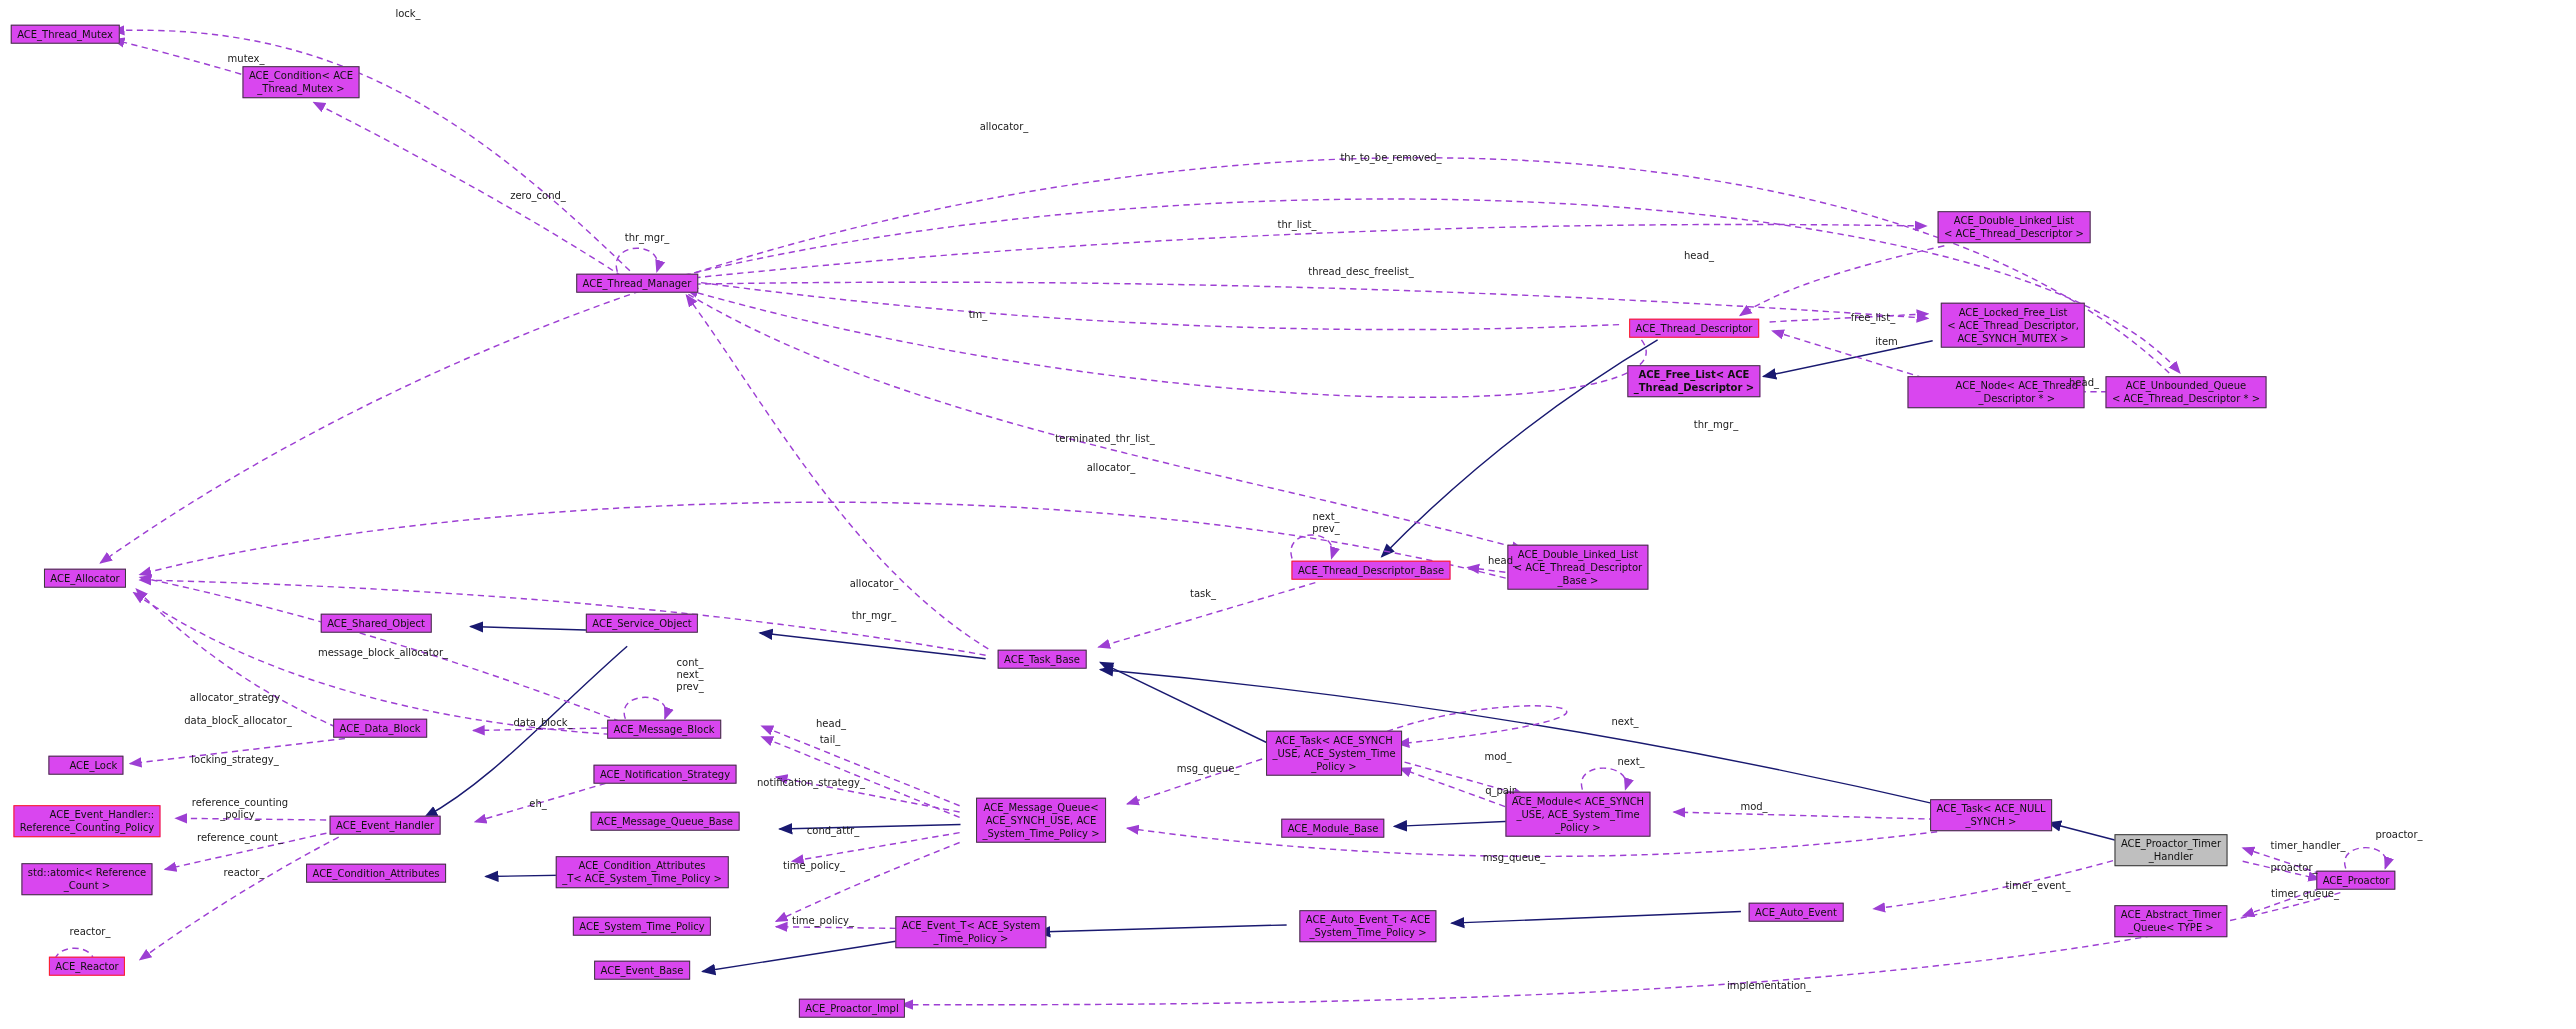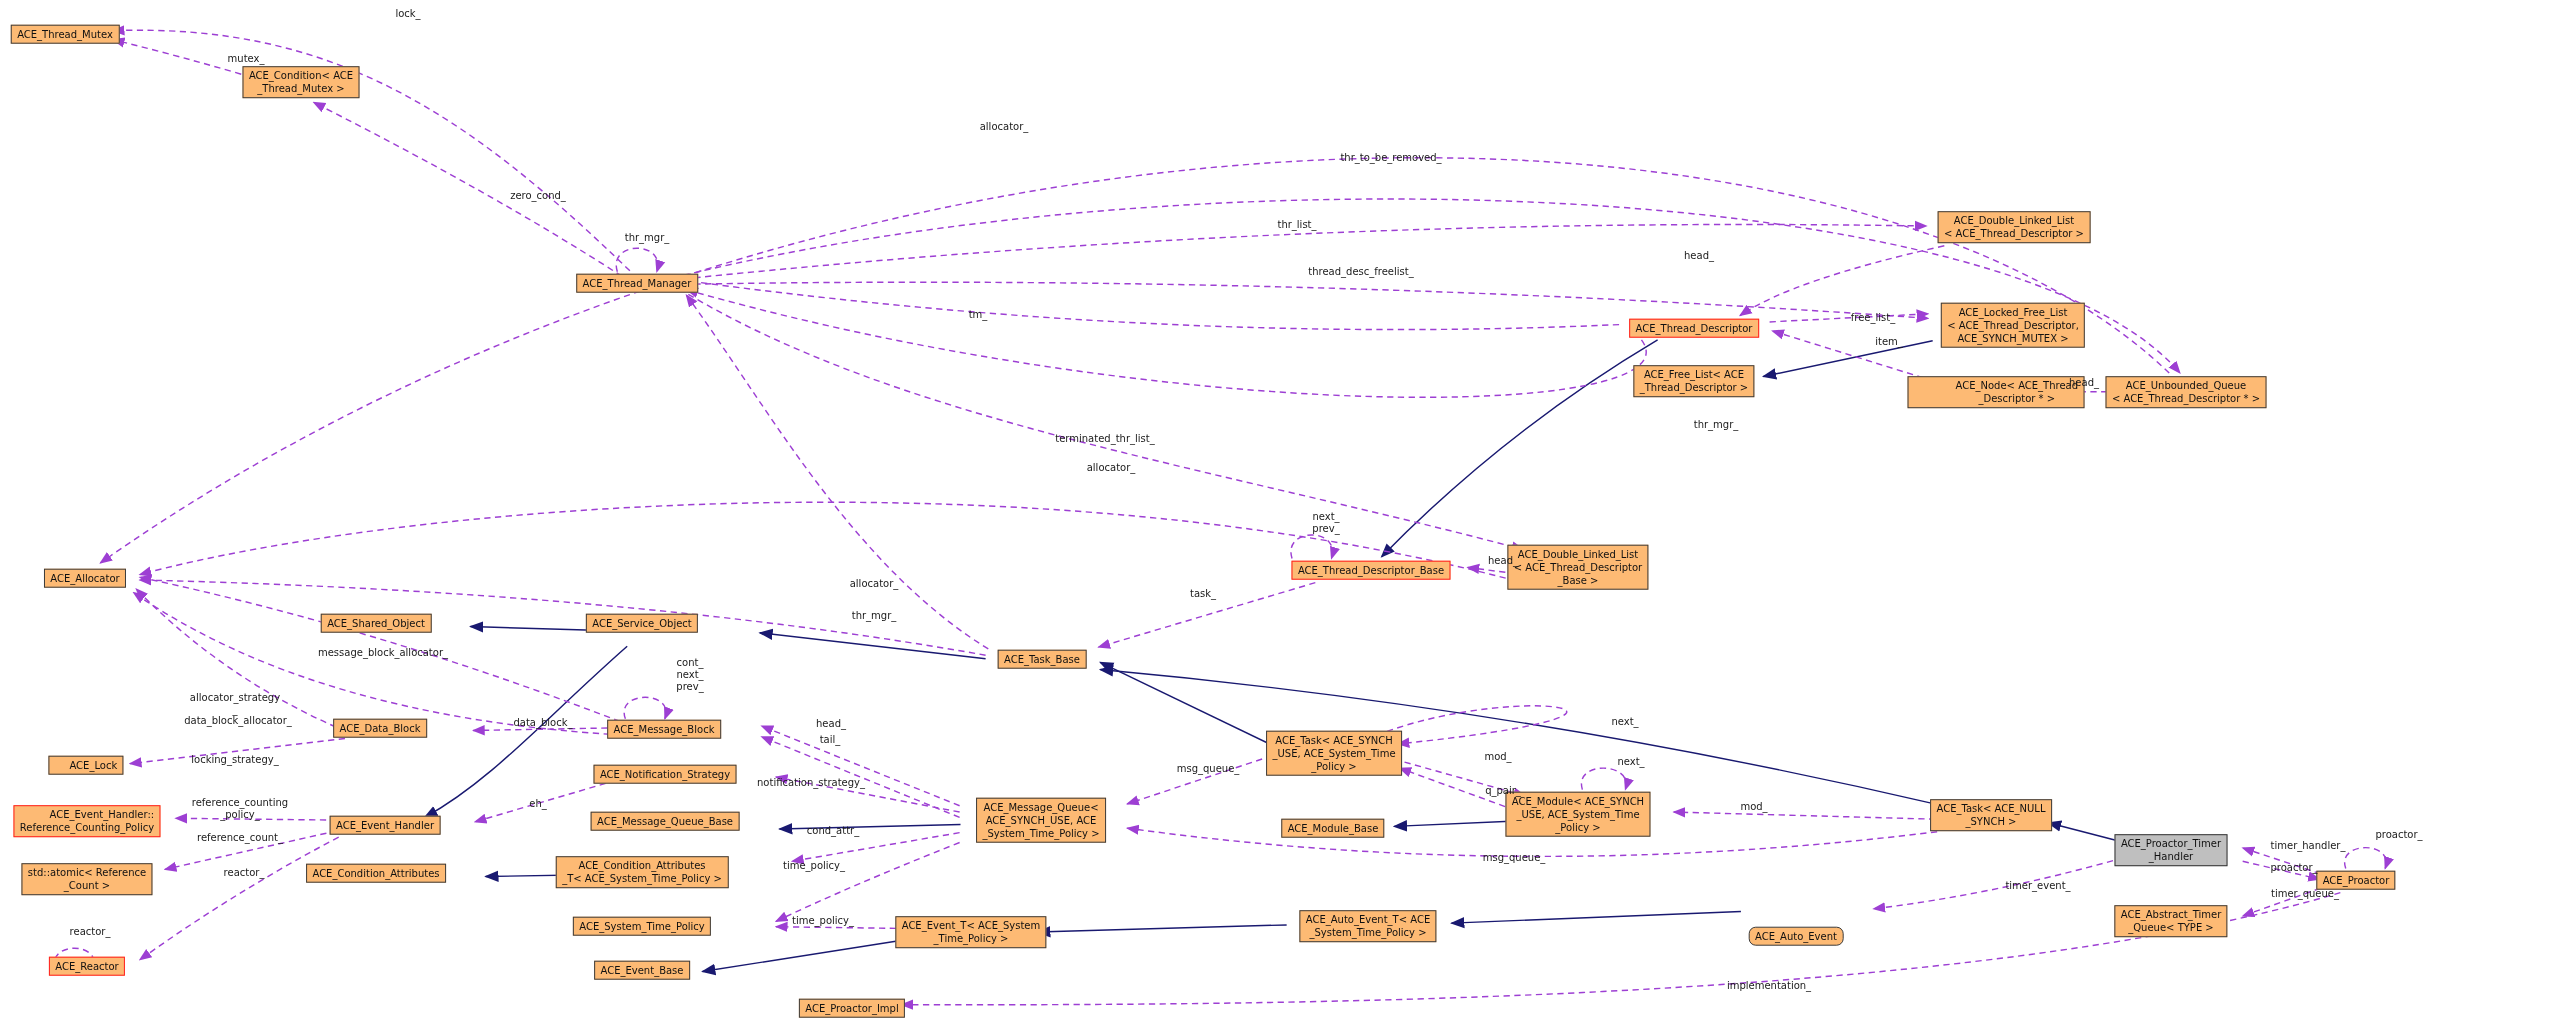--- a/index.html
+++ b/index.html
@@ -1,19 +1,19 @@
 <!DOCTYPE html>
 <html style="font-size:14.3px"><head>
 <meta charset="utf-8">
 <style>
   html,body{margin:0;padding:0;background:#ffffff;}
   #canvas{position:relative;width:2576px;height:1030px;background:#ffffff;overflow:hidden;
           font-family:"DejaVu Sans","Liberation Sans",sans-serif;}
   #edges{position:absolute;left:0;top:0;width:2576px;height:1030px;}
-  .node{position:absolute;transform:translate(-50%,-50%);background:#fdba74;
+  .node{position:absolute;transform:translate(-50%,-50%);background:#d946ef;
         border:0.9px solid #3c3c3c;color:#111;font-size:10px;line-height:1.3;
         padding:1.8px 5.4px;text-align:center;white-space:pre-line;box-sizing:border-box;}
   .node.red{border:1.3px solid #ff1f1f;text-align:right;}
   .node.gray{background:#bfbfbf;border:1.3px solid #333;}
   .elabel{position:absolute;transform:translate(-50%,-50%);color:#1a1a1a;font-size:10px;
           line-height:1.2;white-space:pre;text-align:center;pointer-events:none;}
 </style>
 </head>
 <body>
 
@@ -103,21 +103,21 @@
       <div class="node" style="left: 2014px; top: 227px;">ACE_Double_Linked_List
 &lt; ACE_Thread_Descriptor &gt;</div>
       <div class="node" style="left: 2013px; top: 325px;">ACE_Locked_Free_List
 &lt; ACE_Thread_Descriptor,
 ACE_SYNCH_MUTEX &gt;</div>
       <div class="node" style="left: 1996px; top: 392px; padding-left: 47px;">ACE_Node&lt; ACE_Thread
 _Descriptor * &gt;</div>
       <div class="node" style="left: 2186px; top: 392px;">ACE_Unbounded_Queue
 &lt; ACE_Thread_Descriptor * &gt;</div>
       <div class="node red" style="left: 1694px; top: 328px;">ACE_Thread_Descriptor</div>
-      <div class="node" style="left: 1694px; top: 381px;">ACE_Free_List&lt; ACE
+      <div class="node" style="left: 1694px; top: 381px; font-weight: bold;">ACE_Free_List&lt; ACE
 _Thread_Descriptor &gt;</div>
       <div class="node red" style="left: 1371px; top: 570px;">ACE_Thread_Descriptor_Base</div>
       <div class="node" style="left: 1578px; top: 567px;">ACE_Double_Linked_List
 &lt; ACE_Thread_Descriptor
 _Base &gt;</div>
       <div class="node" style="left: 85px; top: 578px;">ACE_Allocator</div>
       <div class="node" style="left: 376px; top: 623px;">ACE_Shared_Object</div>
       <div class="node" style="left: 642px; top: 623px;">ACE_Service_Object</div>
       <div class="node" style="left: 1042px; top: 659px;">ACE_Task_Base</div>
       <div class="node" style="left: 380px; top: 728px;">ACE_Data_Block</div>
@@ -144,21 +144,21 @@
 _System_Time_Policy &gt;</div>
       <div class="node" style="left: 1334px; top: 753px;">ACE_Task&lt; ACE_SYNCH
 _USE, ACE_System_Time
 _Policy &gt;</div>
       <div class="node" style="left: 1578px; top: 814px;">ACE_Module&lt; ACE_SYNCH
 _USE, ACE_System_Time
 _Policy &gt;</div>
       <div class="node" style="left: 1333px; top: 828px;">ACE_Module_Base</div>
       <div class="node" style="left: 1368px; top: 926px; text-align: center;">ACE_Auto_Event_T&lt; ACE
 _System_Time_Policy &gt;</div>
-      <div class="node" style="left: 1796px; top: 936px; border-radius: 7px;">ACE_Auto_Event</div>
+      <div class="node" style="left: 1796px; top: 912px;">ACE_Auto_Event</div>
       <div class="node" style="left: 1991px; top: 815px;">ACE_Task&lt; ACE_NULL
 _SYNCH &gt;</div>
       <div class="node gray" style="left: 2171px; top: 850px;">ACE_Proactor_Timer
 _Handler</div>
       <div class="node" style="left: 2356px; top: 880px;">ACE_Proactor</div>
       <div class="node" style="left: 2171px; top: 921px;">ACE_Abstract_Timer
 _Queue&lt; TYPE &gt;</div>
     </div>
   <div id="labels">
       <span class="elabel" style="left: 408px; top: 14.3px;">lock_</span>

